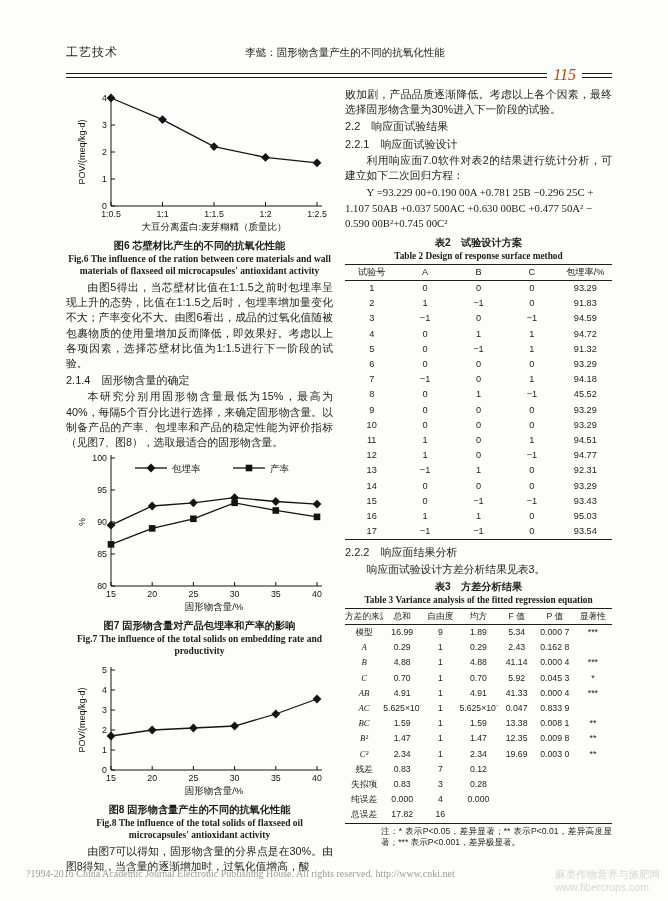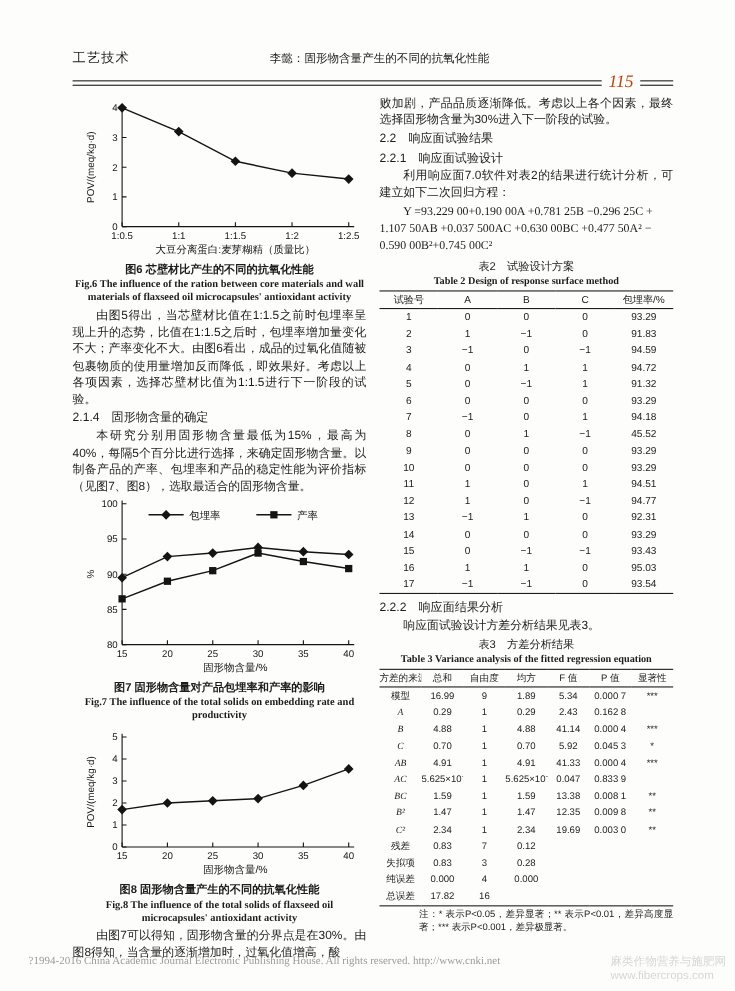--- a/index.html
+++ b/index.html
@@ -43,21 +43,21 @@
   }
   svg.chart{display:block; margin:2px auto 0 auto;}
   
   .equation{
     font-family:"Liberation Serif", serif; font-size:10.8px; line-height:15.5px;
     margin:2px 0 4px 0;
   }
   .eq-line{display:block;}
   .eq-line:first-child{text-indent:2em;}
   
-  .tbl-cn{text-align:center; font-weight:normal; font-size:10.2px; margin:3px 0 1px 0; line-height:13px;}
+  .tbl-cn{text-align:center; font-weight:bold; font-size:10.2px; margin:3px 0 1px 0; line-height:13px;}
   .tbl-en{
     text-align:center; font-family:"Liberation Serif", serif; font-weight:bold;
     font-size:9.3px; line-height:12px; margin:0 0 2px 0;
   }
   table.data{width:100%; border-collapse:collapse; table-layout:fixed;}
   table.data th, table.data td{
     text-align:center; font-weight:normal; padding:0;
     white-space:nowrap; overflow:hidden;
   }
   table#table2{font-size:9.2px; border-top:1.5px solid #1d1d1d; border-bottom:1.5px solid #1d1d1d;}

